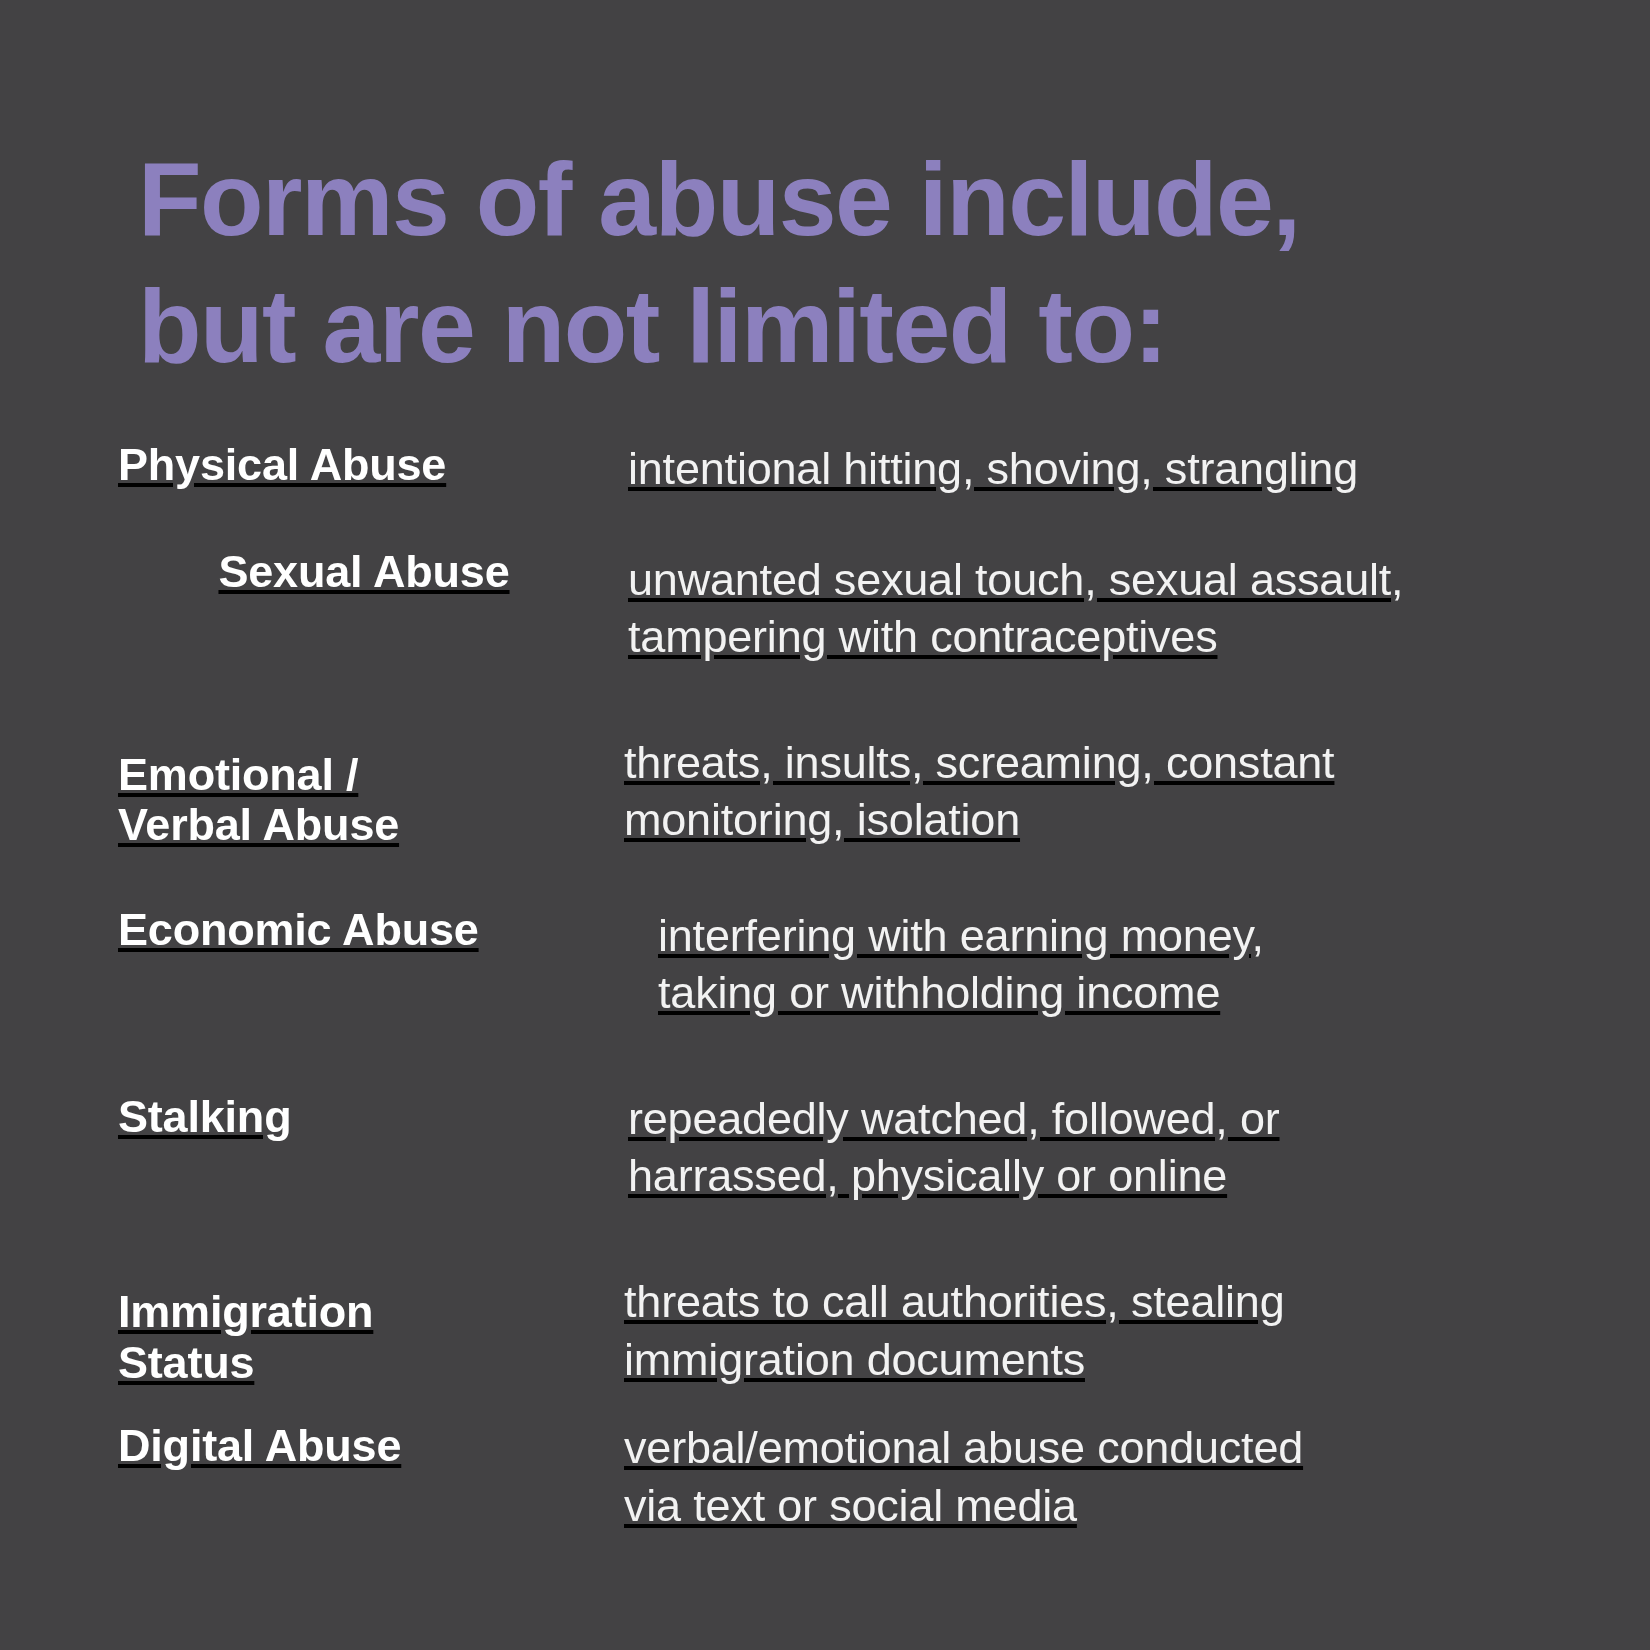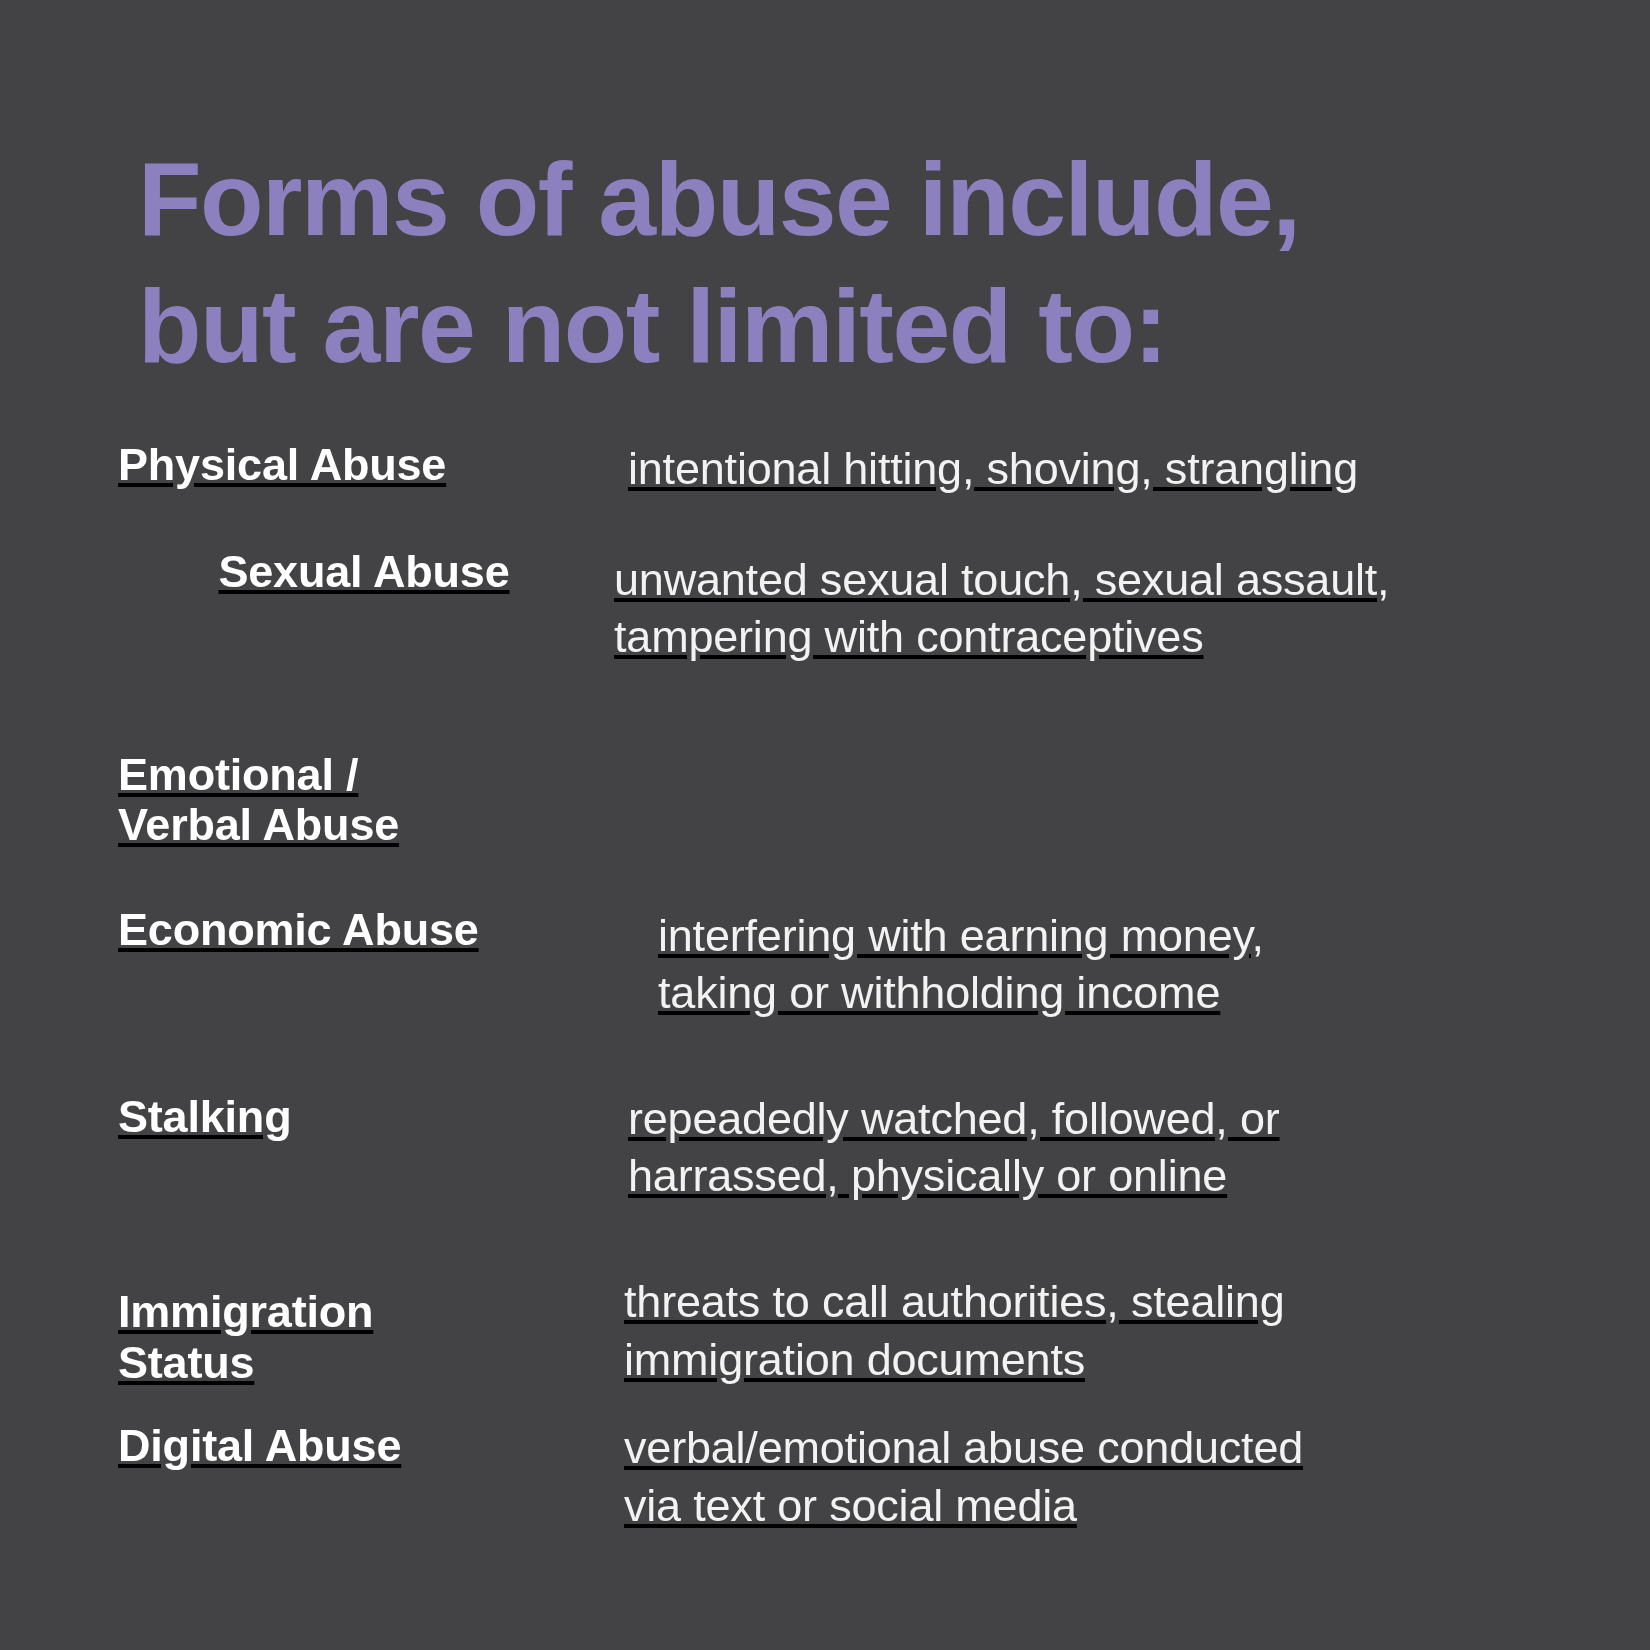--- a/index.html
+++ b/index.html
@@ -82,21 +82,21 @@
     letter-spacing: -0.2px;
     white-space: pre-line;
   }
 
   
   .row-physical    { margin-top: 0px; }
   .row-physical .row-desc   { margin-left: 18px; }
 
   .row-sexual      { margin-top: 53px; }
   .row-sexual .row-label    { margin-top: -4px; text-align: center; }
-  .row-sexual .row-desc     { margin-left: 4px; }
+  .row-sexual .row-desc     { margin-left: 18px; }
 
   .row-emotional   { margin-top: 68px; }
   .row-emotional .row-label { margin-top: 16px; }
   .row-emotional .row-desc  { margin-left: 14px; }
 
   .row-economic    { margin-top: 56px; }
   .row-economic .row-label  { margin-top: -2px; }
   .row-economic .row-desc   { margin-left: 48px; }
 
   .row-stalking    { margin-top: 68px; }
@@ -130,20 +130,22 @@
 
     <div class="row row-sexual">
       <div class="row-label">Sexual Abuse</div>
       <div class="row-desc">unwanted sexual touch, sexual assault,
 tampering with contraceptives</div>
     </div>
 
     <div class="row row-emotional">
       <div class="row-label">Emotional /
 Verbal Abuse</div>
+      <div class="row-desc">threats, insults, screaming, constant
+monitoring, isolation</div>
     </div>
 
     <div class="row row-economic">
       <div class="row-label">Economic Abuse</div>
       <div class="row-desc">interfering with earning money,
 taking or withholding income</div>
     </div>
 
     <div class="row row-stalking">
       <div class="row-label">Stalking</div>

